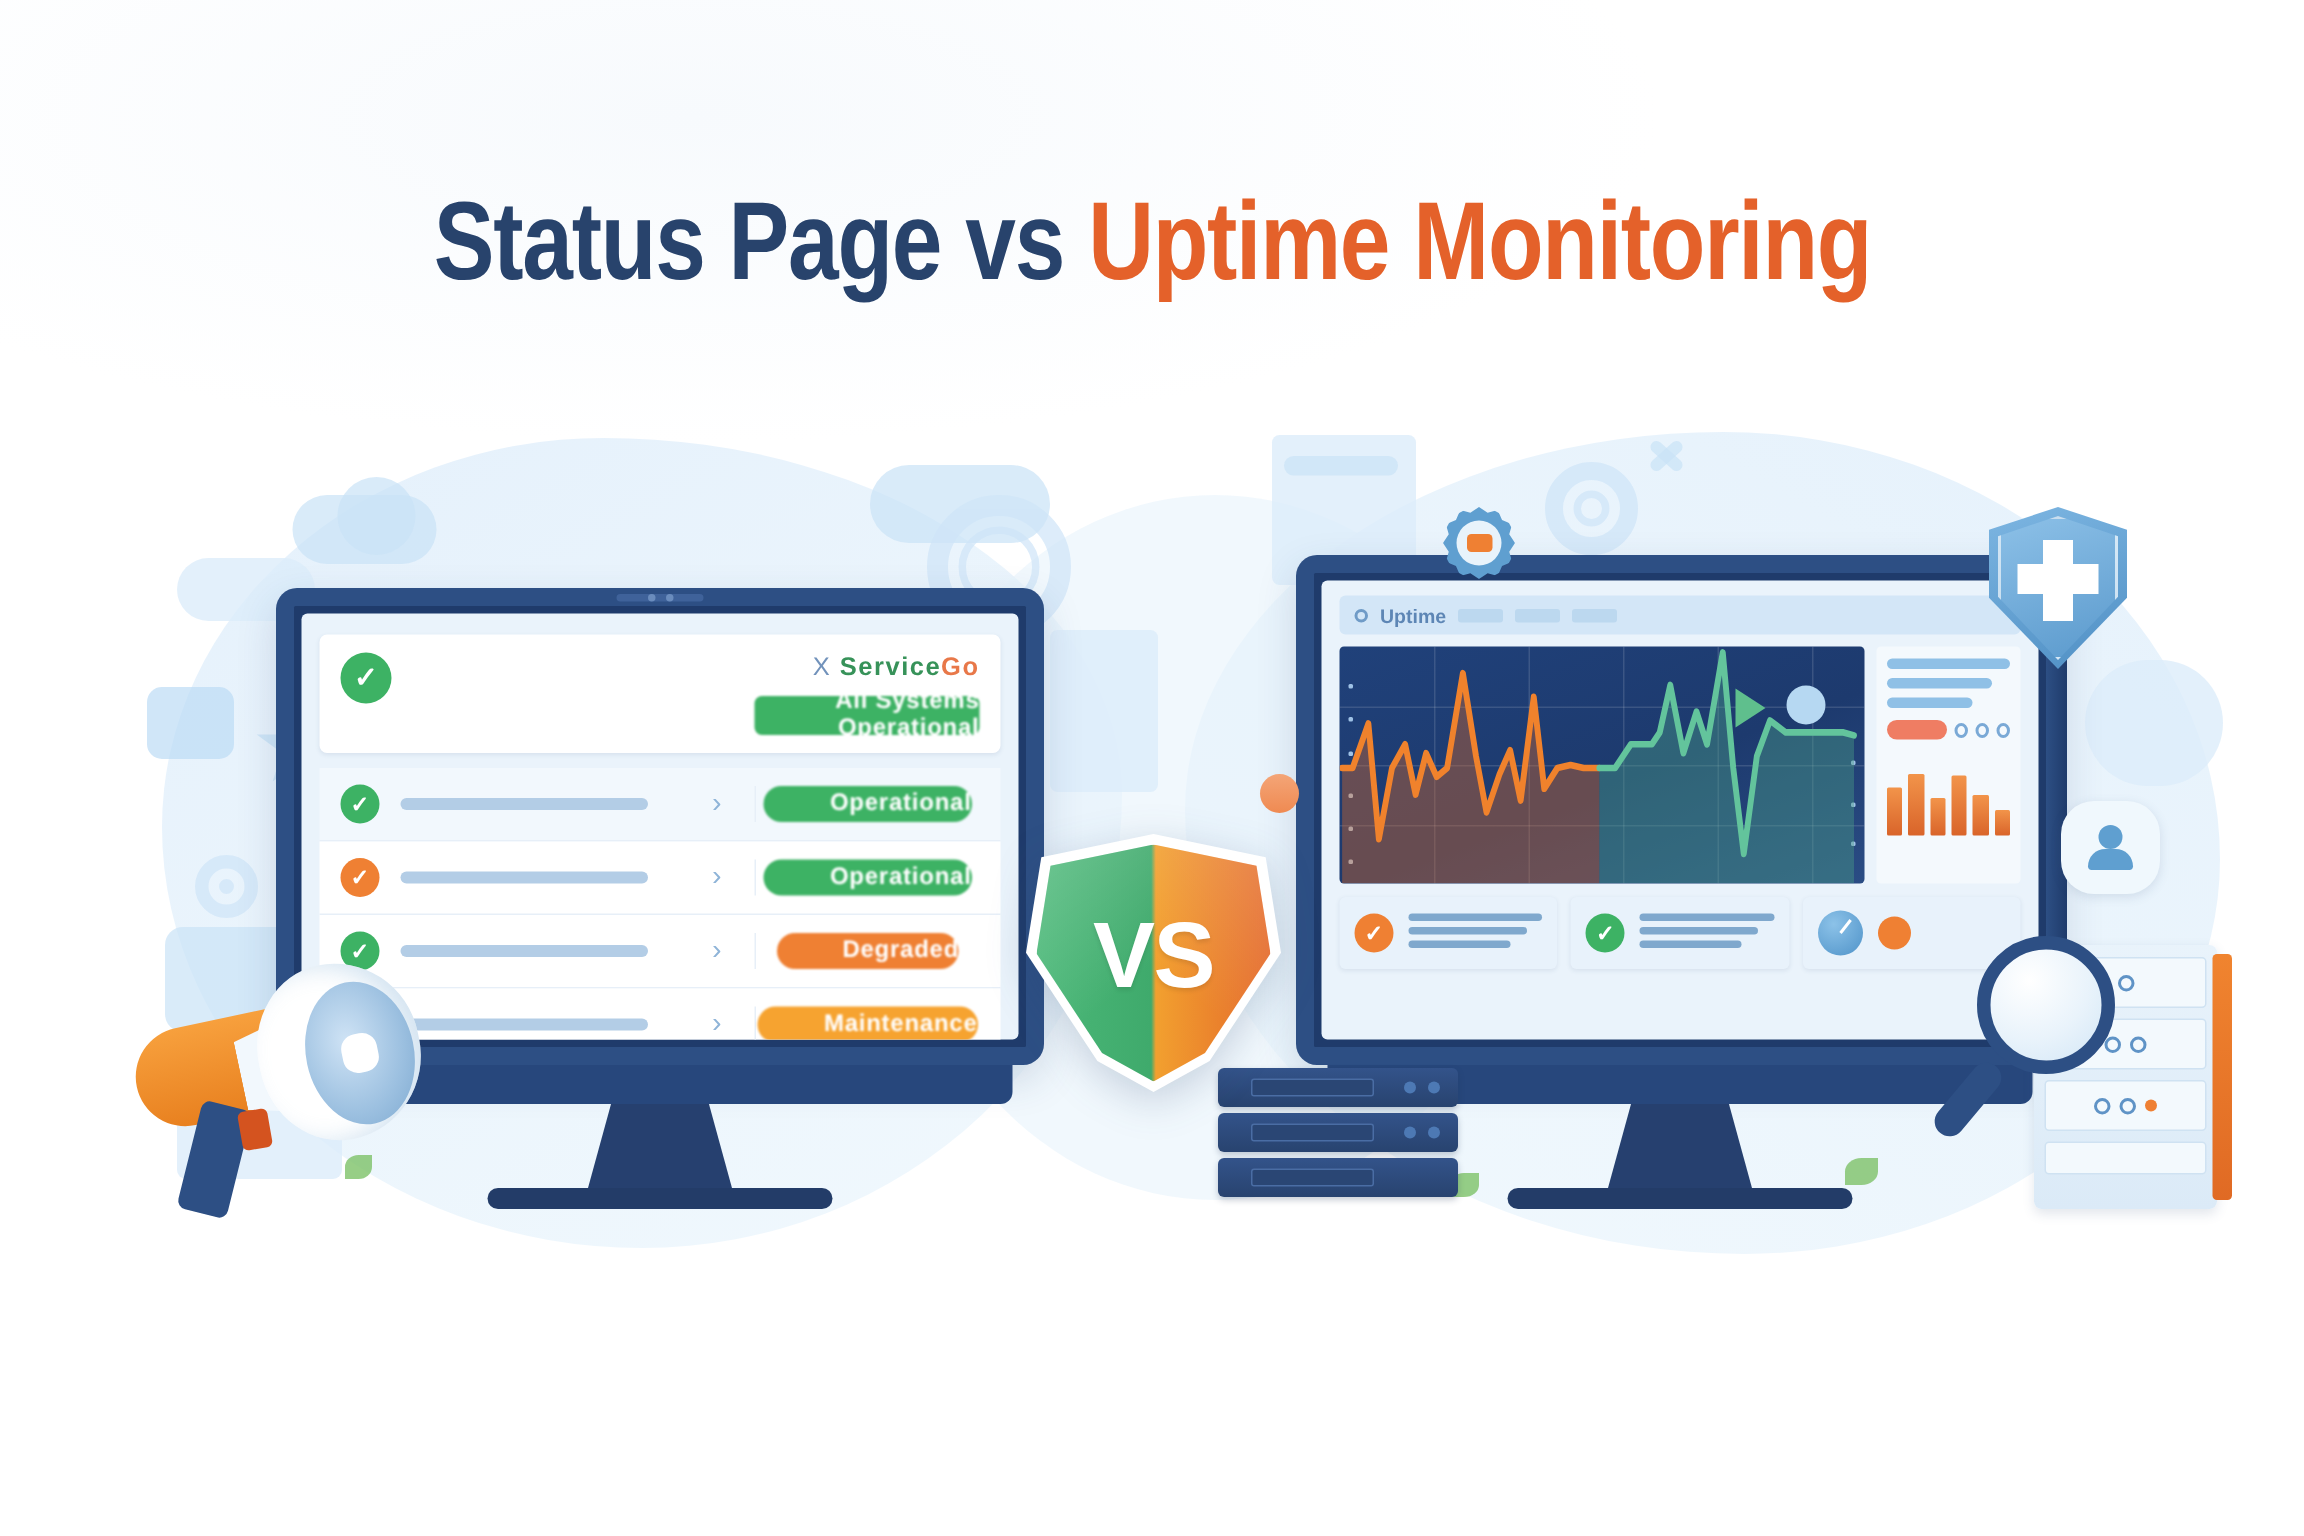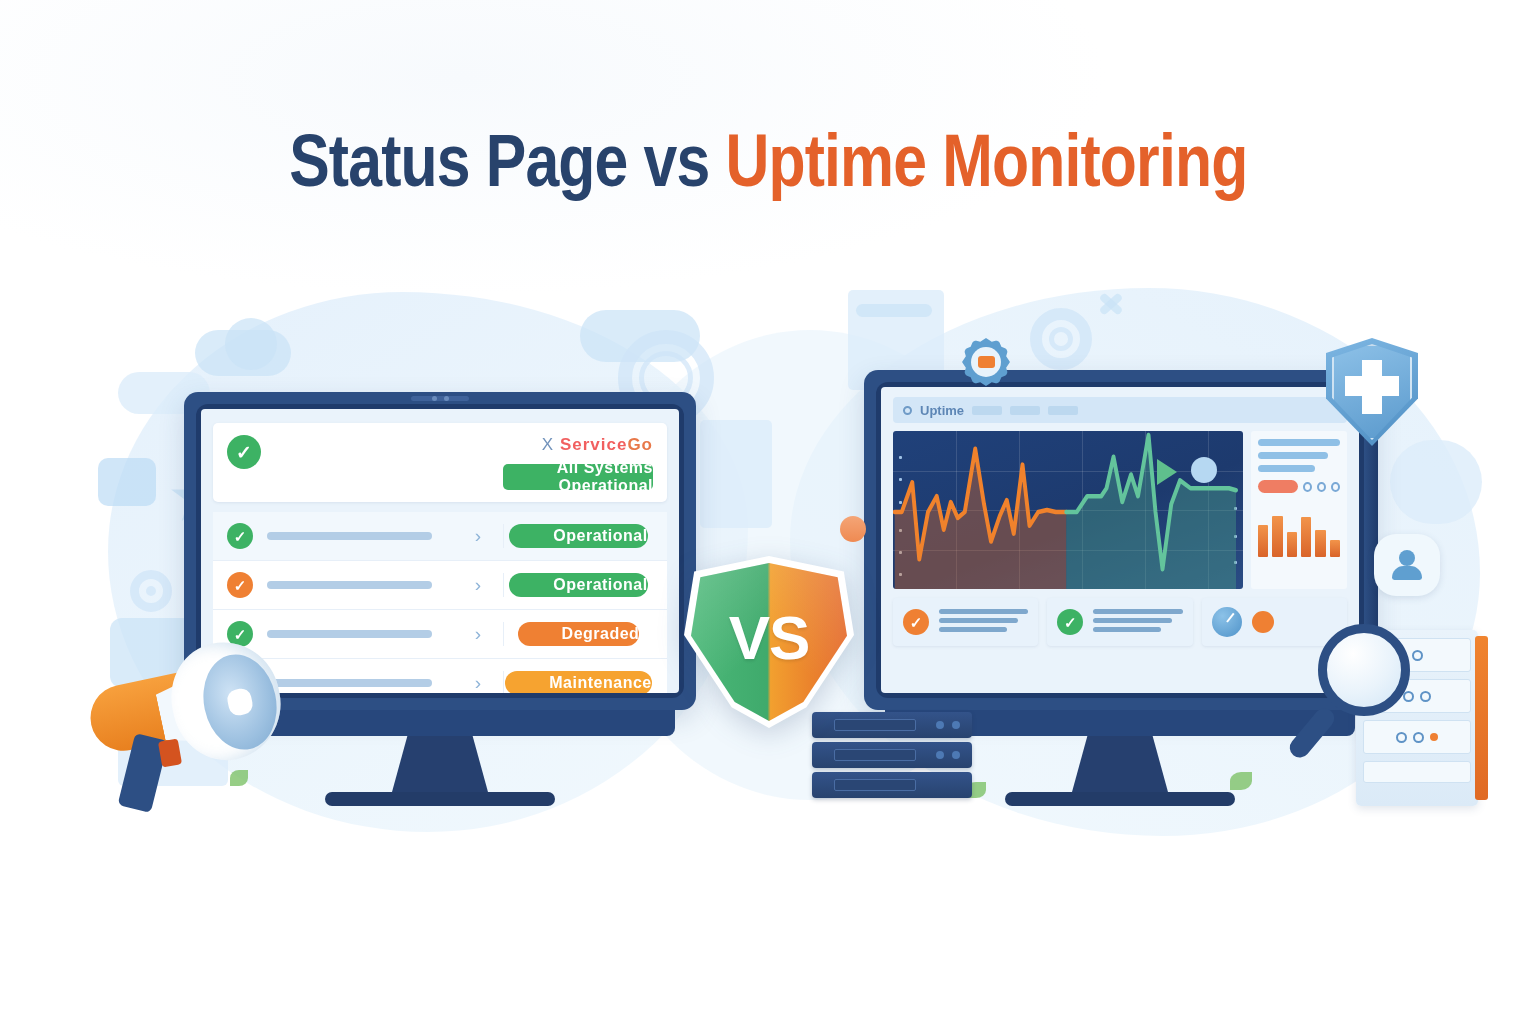--- a/index.html
+++ b/index.html
@@ -83,21 +83,21 @@
   .monitor { position: absolute; }
   .mon-frame {
     background: #2d4f84;
     border-radius: 14px;
     padding: 12px;
     box-shadow: 0 10px 26px rgba(40,70,110,.17);
     position: relative;
   }
   .mon-frame-inner {
     background: #1f3b6b;
-    border-radius: 12px;
+    border-radius: 1px;
     padding: 5px;
     height: 100%;
   }
   .mon-screen {
     background: #eaf3fb;
     border-radius: 4px;
     height: 100%;
     overflow: hidden;
     position: relative;
   }
@@ -446,21 +446,21 @@
           <i></i>
         </div>
       <div class="mon-frame-inner">
         <div class="mon-screen">
 
           <div class="ss-card">
             <div class="chk">✓</div>
             <div class="hdr-right" style="width:150px;">
               <div class="brandtxt">
                 <span style="color:#5a80b0;font-weight:normal;">X</span>
-                <span style="color:#ef4444;">Service</span><span>Go</span>
+                <span style="color:#15803d;">Service</span><span>Go</span>
               </div>
               <div class="badge green" style="margin-top:9px;">All Systems Operational</div>
             </div>
           </div>
 
           <div class="ss-row alt" style="margin-top:10px;">
             <div class="chk sm">✓</div>
             <div class="rowbar"></div>
             <div class="q">›</div>
             <div class="row-badge-cell">

